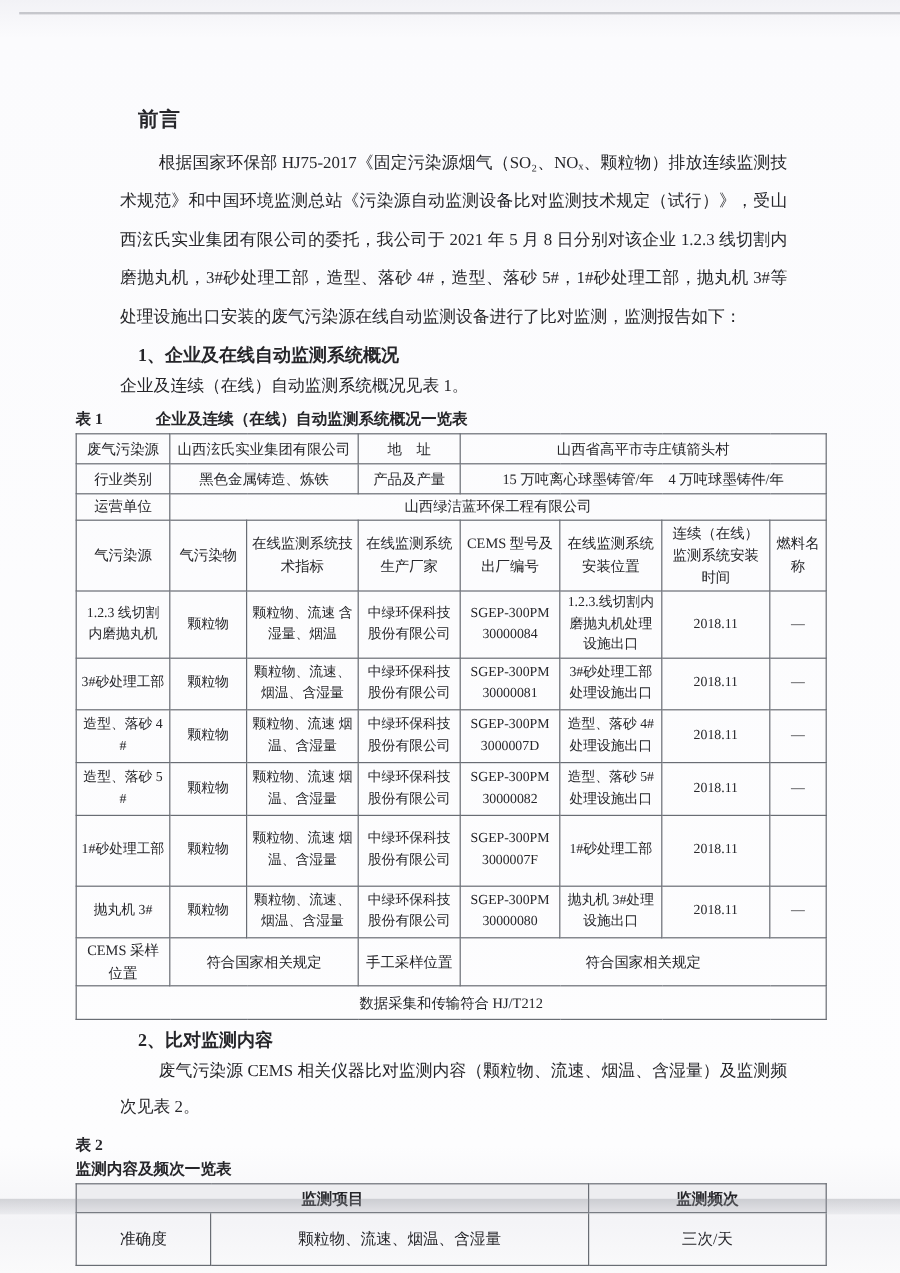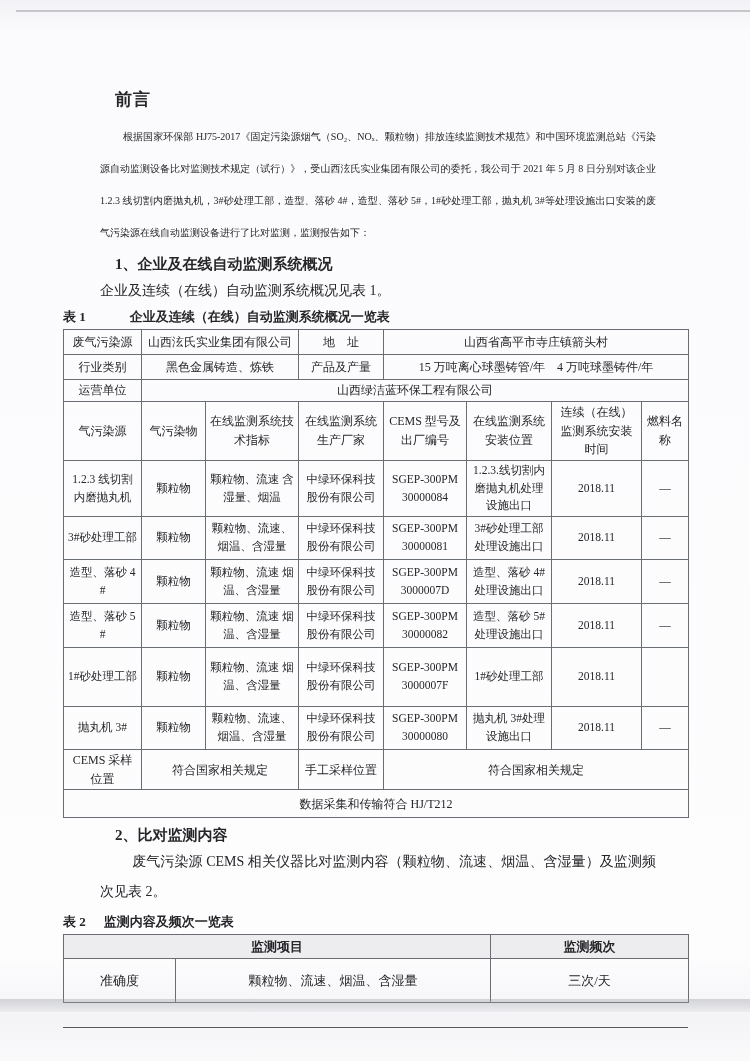--- a/index.html
+++ b/index.html
@@ -18,35 +18,35 @@
   }
   .scan-bottomband {
     position: absolute; top: 999px; left: 0; right: 0; height: 13px;
     background: linear-gradient(180deg, rgba(150,152,160,.38), rgba(190,192,200,.18));
   }
   .content { position: absolute; top: 88px; left: 63px; width: 625px; }
 
   .h-preface { font-size: 17px; font-weight: bold; margin-left: 52px; letter-spacing: 1px; }
   .para {
     width: 556px; margin: 10px 0 4px 37px;
-    font-size: 10px; line-height: 32px;
+    font-size: 14px; line-height: 32px;
     text-align: justify; text-indent: 2.3em;
   }
   .h-section { font-size: 15px; font-weight: bold; margin: 6px 0 2px 52px; }
   .section-intro {
     width: 556px; margin: 2px 0 2px 37px;
     font-size: 14px; line-height: 30px; text-align: justify;
   }
   .section-intro.indent { text-indent: 2.3em; margin-bottom: 4px; }
 
   .tbl-caption {
     display: flex; gap: 44px;
     font-size: 13px; font-weight: bold; margin: 2px 0 3px 0;
   }
-  .tbl-caption.small { gap: 18px; margin-top: 6px; }
+  .tbl-caption.small { gap: 2px; margin-top: 6px; flex-direction: column; }
 
   table { border-collapse: collapse; table-layout: fixed; width: 625px; }
   td, th {
     border: 1px solid #696d74;
     text-align: center; vertical-align: middle;
     padding: 1px 3px;
     font-size: 11.5px; line-height: 1.55;
     font-weight: normal; word-break: break-all;
   }
   .t1 col.c1 { width: 78px; } .t1 col.c2 { width: 64px; }

